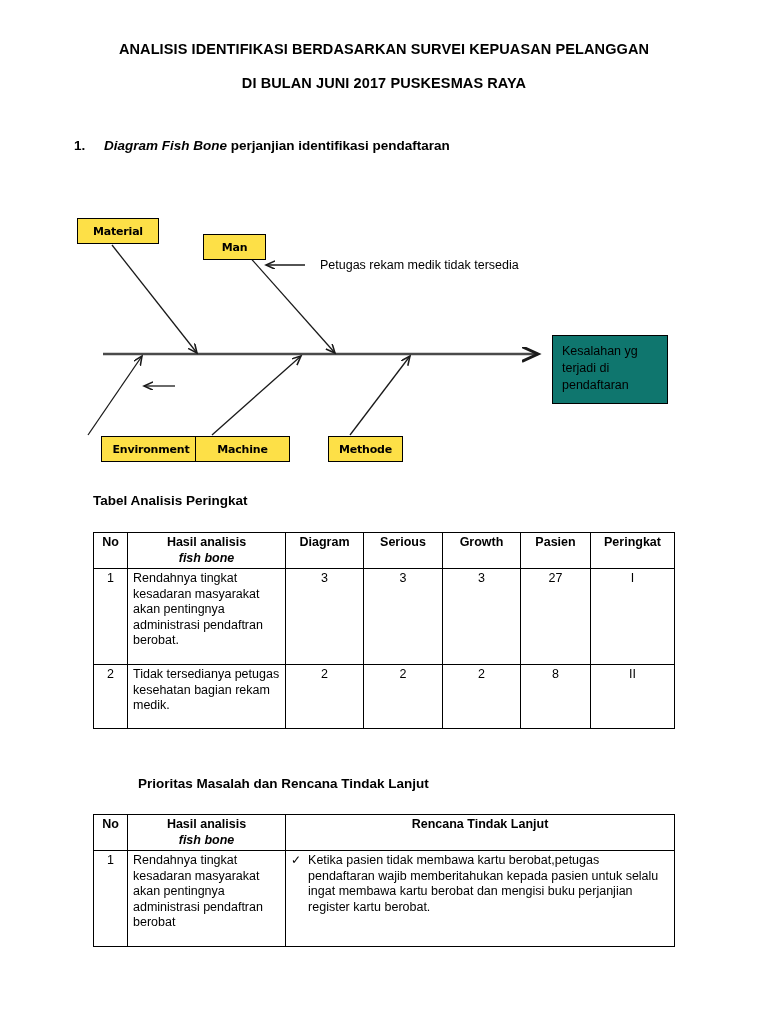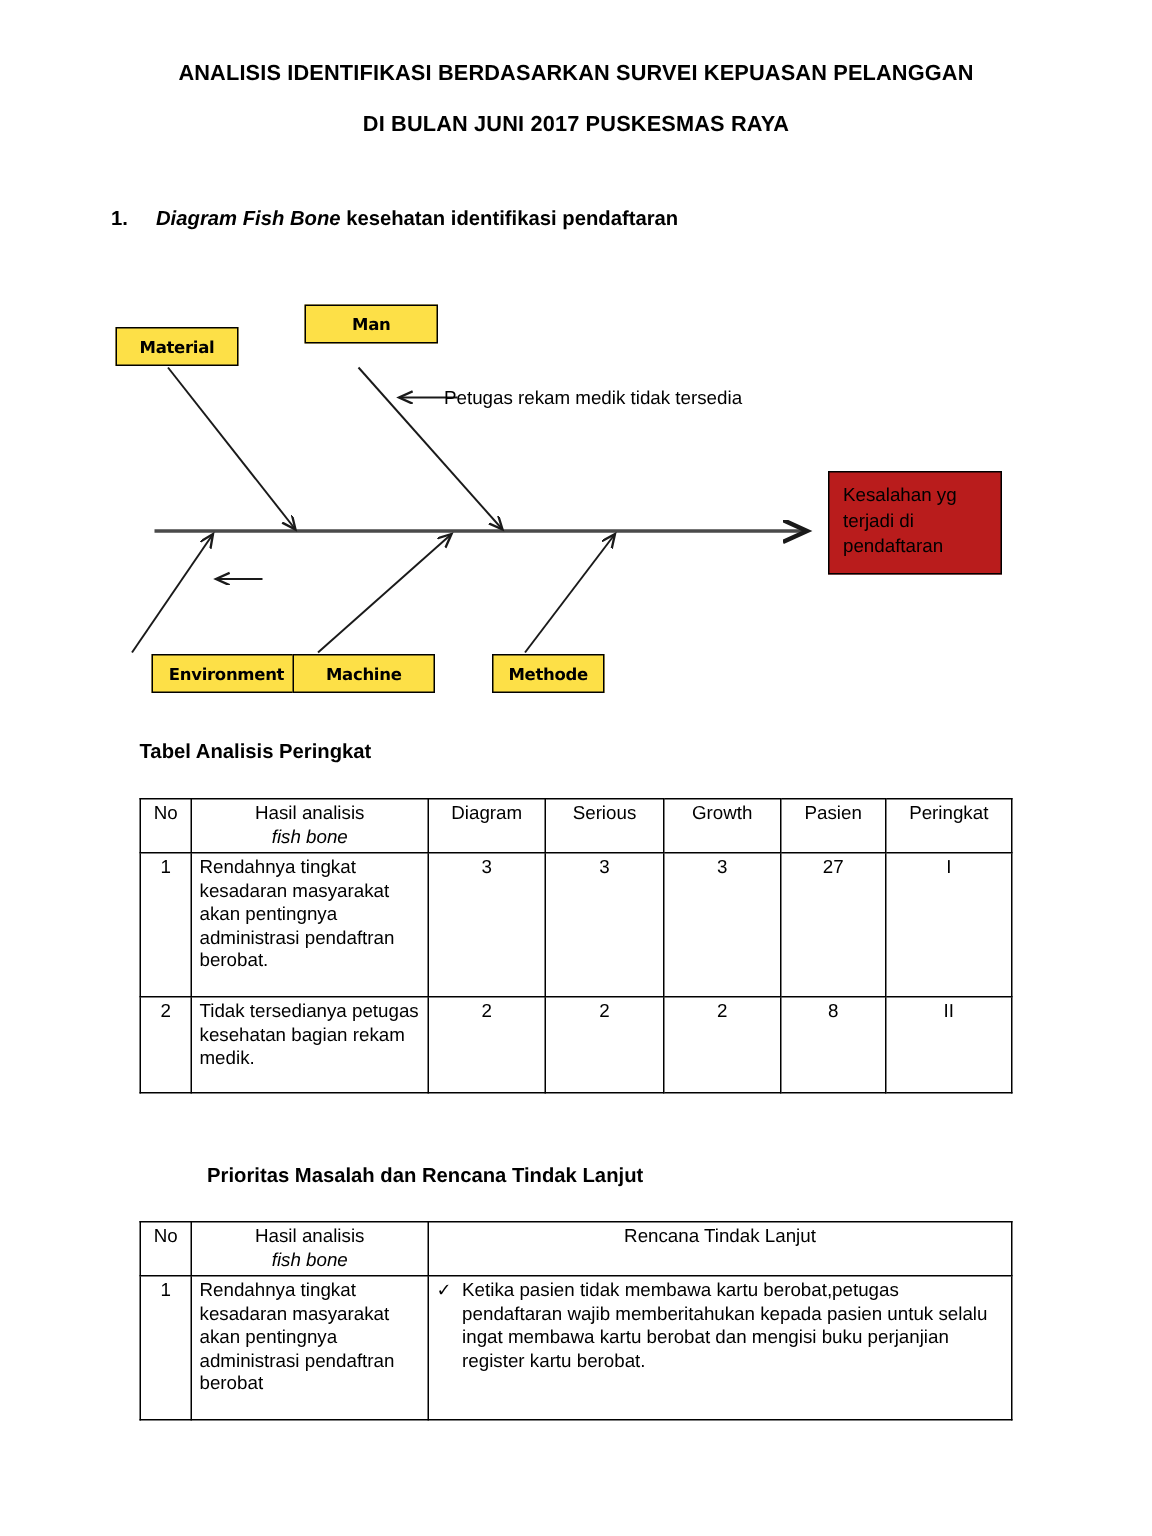--- a/index.html
+++ b/index.html
@@ -72,26 +72,27 @@
     justify-content: center;
     font-family: "DejaVu Sans", sans-serif;
     font-size: 11px;
     font-weight: bold;
     letter-spacing: -0.2px;
     box-sizing: border-box;
   }
   .fb-effect {
     position: absolute;
     border: 1.3px solid #000;
-    background: #b91c1c;
+    background: #0f766e;
     box-sizing: border-box;
     font-family: "Liberation Sans", sans-serif;
     font-size: 12.5px;
     line-height: 17px;
     padding: 7px 0 0 9px;
+    margin-top: 21px;
   }
   .fb-anno {
     position: absolute;
     font-family: "Liberation Sans", sans-serif;
     font-size: 12.5px;
     line-height: 16px;
     white-space: nowrap;
   }
   .fb-anno-bold {
     position: absolute;
@@ -114,40 +115,40 @@
   table.doc-tbl th,
   table.doc-tbl td {
     border: 1.2px solid #000;
     padding: 2px 5px;
     vertical-align: top;
     line-height: 15.5px;
     font-weight: normal;
   }
   table.doc-tbl th {
     text-align: center;
-    font-weight: normal;
+    font-weight: bold;
   }
   table.doc-tbl th .ital { font-style: italic; display: block; }
   td.c { text-align: center; }
   td.num-col { text-align: center; }
 
   .check-row { display: flex; gap: 7px; align-items: flex-start; }
   .check-mark { flex: 0 0 auto; font-size: 12px; line-height: 15.5px; }
   .check-text { flex: 1 1 auto; }
 </style>
 </head>
 <body>
 
 <div class="page">
 
   <div class="doc-title line1">ANALISIS IDENTIFIKASI BERDASARKAN SURVEI KEPUASAN PELANGGAN</div>
   <div class="doc-title line2">DI BULAN JUNI 2017 PUSKESMAS RAYA</div>
 
   <div class="num-item">
-    <span class="num">1.</span><span class="ital">Diagram Fish Bone</span><span> kesehatan identifikasi pendaftaran</span>
+    <span class="num">1.</span><span class="ital">Diagram Fish Bone</span><span> perjanjian identifikasi pendaftaran</span>
   </div>
 
   <div class="fishbone">
 
     <svg class="fb-svg" width="768" height="300" viewBox="0 0 768 300">
       <defs>
         <marker id="ah" markerWidth="9" markerHeight="9" refX="7" refY="3.2" orient="auto" markerUnits="strokeWidth">
           <path d="M0,0 L7,3.2 L0,6.4" fill="none" stroke="#1a1a1a" stroke-width="1.2"></path>
         </marker>
         <marker id="ahs" markerWidth="9" markerHeight="9" refX="7" refY="3.2" orient="auto" markerUnits="strokeWidth">
@@ -167,35 +168,35 @@
 
       <line x1="350" y1="245" x2="410" y2="166" stroke="#1a1a1a" stroke-width="1.3" marker-end="url(#ah)"></line>
 
       <line x1="305" y1="75" x2="266" y2="75" stroke="#1a1a1a" stroke-width="1.3" marker-end="url(#ah)"></line>
 
       <line x1="175" y1="196" x2="144" y2="196" stroke="#1a1a1a" stroke-width="1.3" marker-end="url(#ah)"></line>
     </svg>
 
     <div class="fb-box" style="left:77px; top:28px; width:82px; height:26px;">Material</div>
 
-    <div class="fb-box" style="left:203px; top:13px; width:89px; height:26px;">Man</div>
+    <div class="fb-box" style="left:203px; top:44px; width:63px; height:26px;">Man</div>
 
     <div class="fb-box" style="left:70px; top:246px; width:100px; height:26px;margin-left:31px;">Environment</div>
 
     <div class="fb-box" style="left:195px; top:246px; width:95px; height:26px;">Machine</div>
 
     <div class="fb-box" style="left:328px; top:246px; width:75px; height:26px;">Methode</div>
 
     <div class="fb-effect" style="left:552px; top:124px; width:116px; height:69px;">
       <div>Kesalahan yg</div>
       <div>terjadi di</div>
       <div>pendaftaran</div>
     </div>
 
-    <div class="fb-anno" style="left:296px; top:67px;">Petugas rekam medik tidak tersedia</div>
+    <div class="fb-anno" style="left:320px; top:67px;">Petugas rekam medik tidak tersedia</div>
 
   </div>
 
   <div class="section-heading" style="left:93px; top:493px;">Tabel Analisis Peringkat</div>
 
   <div class="tbl-wrap" style="left:93px; top:532px;">
     <table class="doc-tbl">
       <colgroup>
         <col style="width:34px">
         <col style="width:158px">

